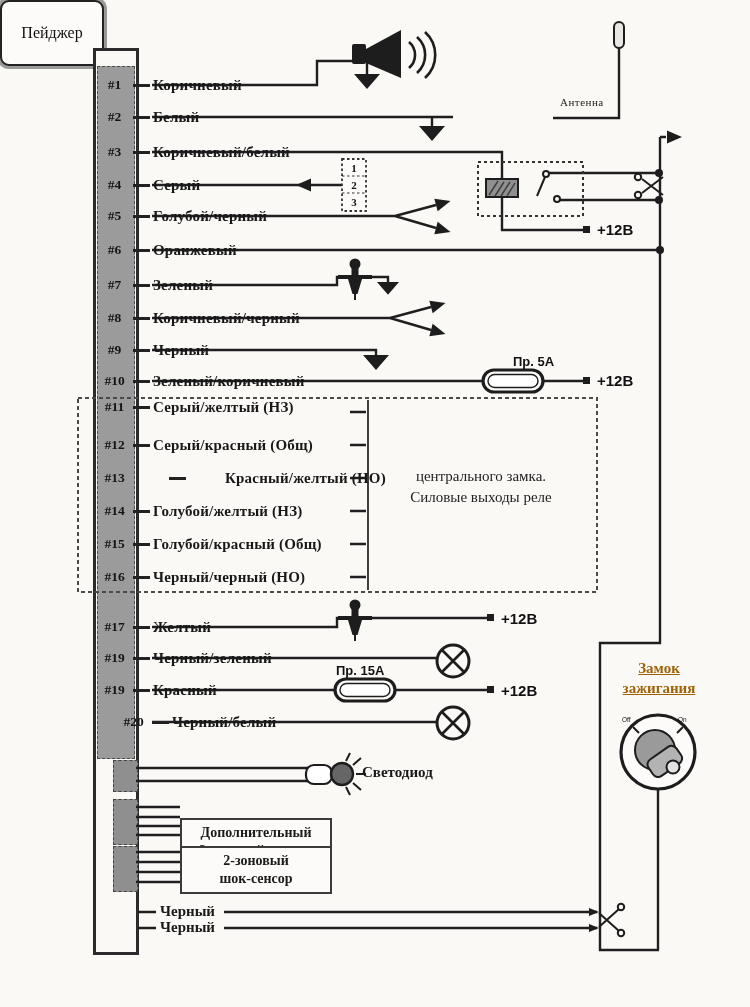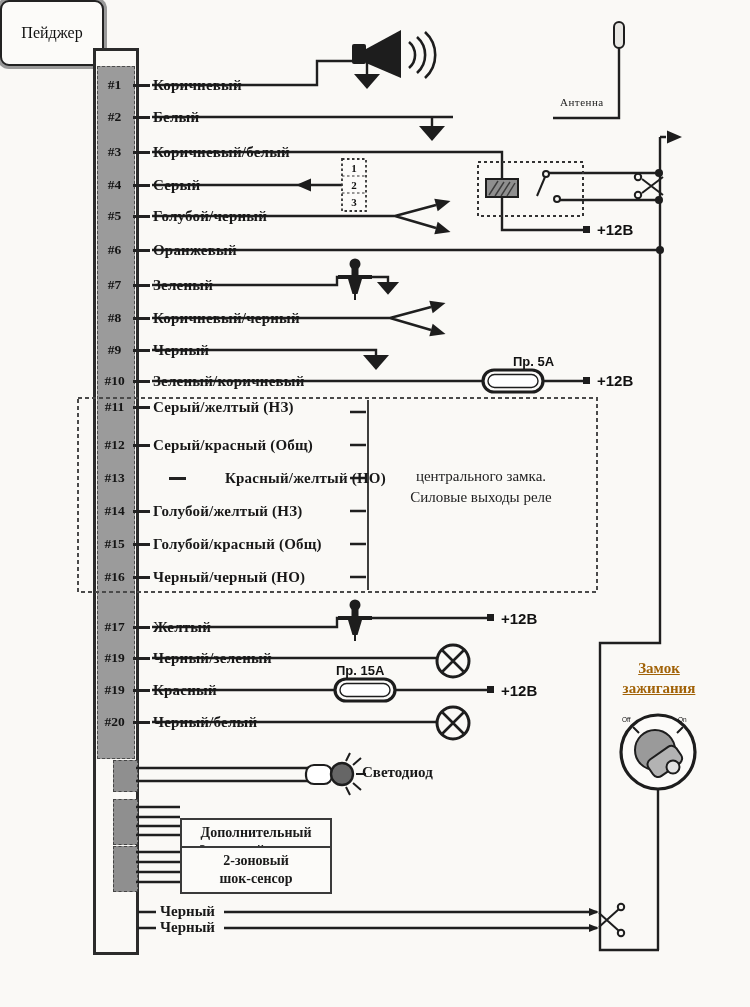--- a/index.html
+++ b/index.html
@@ -302,21 +302,21 @@
       <div class="pin-row" style="top: 648px;">
         <span class="pn">#19</span>
         <span class="tick"></span>
         <span class="lbl">Черный/зеленый</span>
       </div>
       <div class="pin-row" style="top: 680px;">
         <span class="pn">#19</span>
         <span class="tick"></span>
         <span class="lbl">Красный</span>
       </div>
-      <div class="pin-row" style="top: 712px;">
+      <div class="pin-row" style="top: 712px; margin-left: 19px;">
         <span class="pn">#20</span>
         <span class="tick"></span>
         <span class="lbl">Черный/белый</span>
       </div>
     </div>
 
   <div class="pager">
       <span>Пейджер</span>
     </div>
   <div class="antenna-lbl">Антенна</div>

